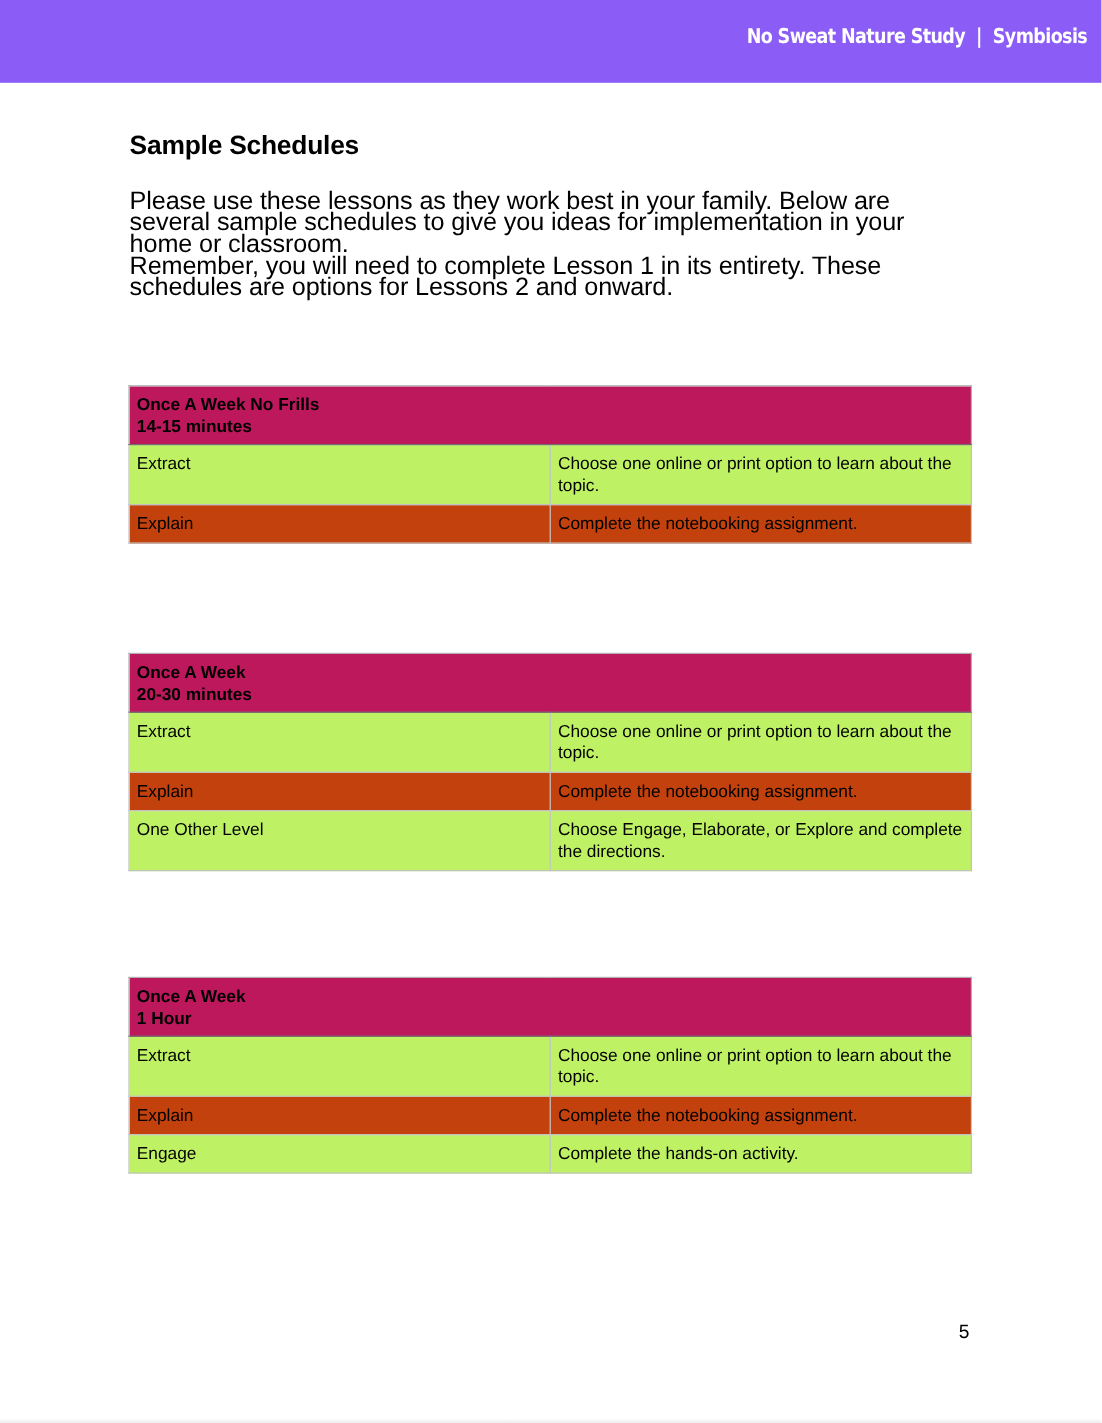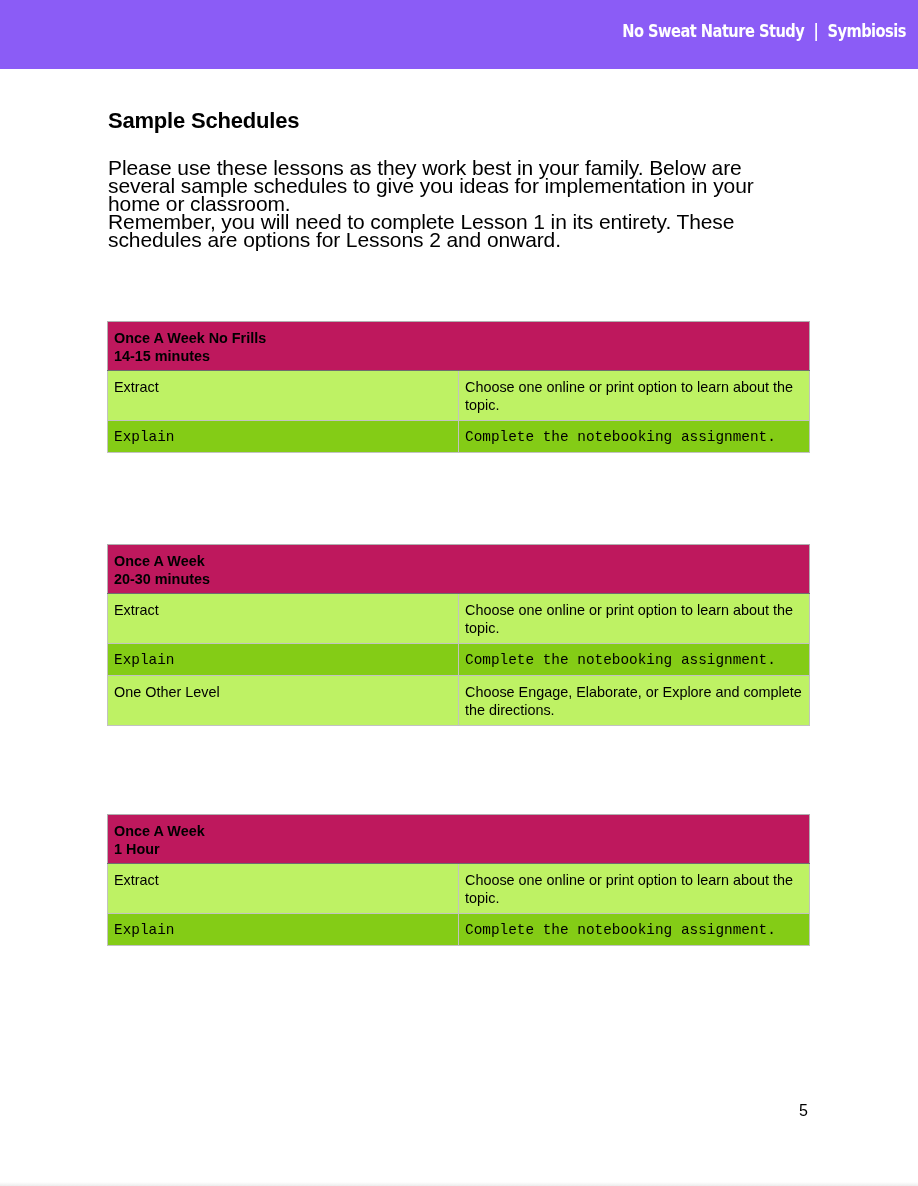--- a/index.html
+++ b/index.html
@@ -36,21 +36,21 @@
   table.sched th {
     background: #be185d; text-align: left; font-weight: bold;
     padding: 7px 6px 5px 6px; border: 1px solid #b0b0b0;
     border-bottom: 1px solid #6e6e6e; height: 36px; vertical-align: top;
   }
   table.sched td {
     border: 1px solid #c2c2c2; padding: 7px 6px 6px 6px;
     vertical-align: top; height: 18px;
   }
   table.sched td.c1 { width: 338px; }
-  table.sched tr.even td { background: #84cc16; font-family: Liberation Mono, monospace; }
+  table.sched tr.even td { background: #c2410c; }
   table.sched tr.odd td { background: #bef264; }
   .t1 { top: 321px; }
   .t2 { top: 544px; }
   .t3 { top: 814px; }
 
   .page-number {
     position: absolute; top: 1102px; left: 799px; font-size: 16px;
   }
   .bottom-edge {
     position: absolute; left: 0; bottom: 0; width: 918px; height: 4px;
@@ -127,17 +127,21 @@
   </thead>
   <tbody>
     <tr class="odd">
       <td class="c1">Extract</td>
       <td>Choose one online or print option to learn about the topic.</td>
     </tr>
     <tr class="even">
       <td class="c1">Explain</td>
       <td>Complete the notebooking assignment.</td>
     </tr>
+    <tr class="odd">
+      <td class="c1">Engage</td>
+      <td>Complete the hands-on activity.</td>
+    </tr>
   </tbody>
 </table>
 
 <div class="page-number">5</div>
 <div class="bottom-edge"></div>
 
 </body></html>

